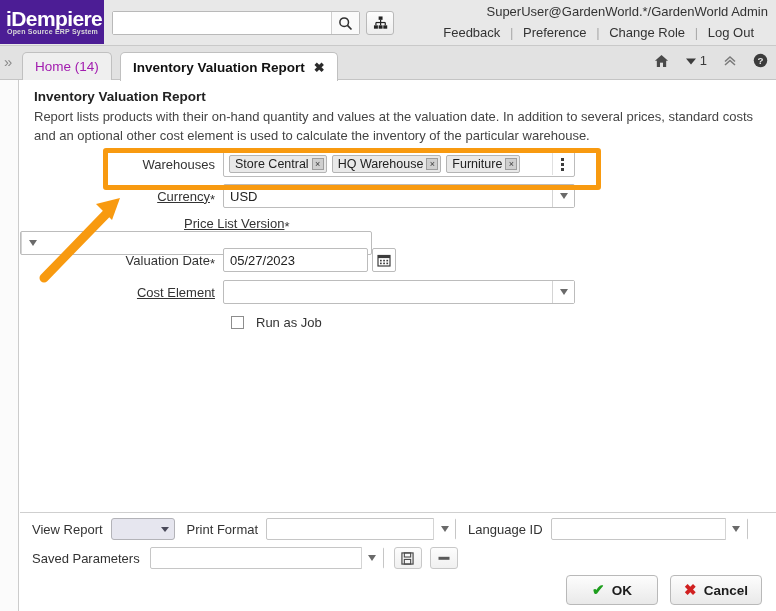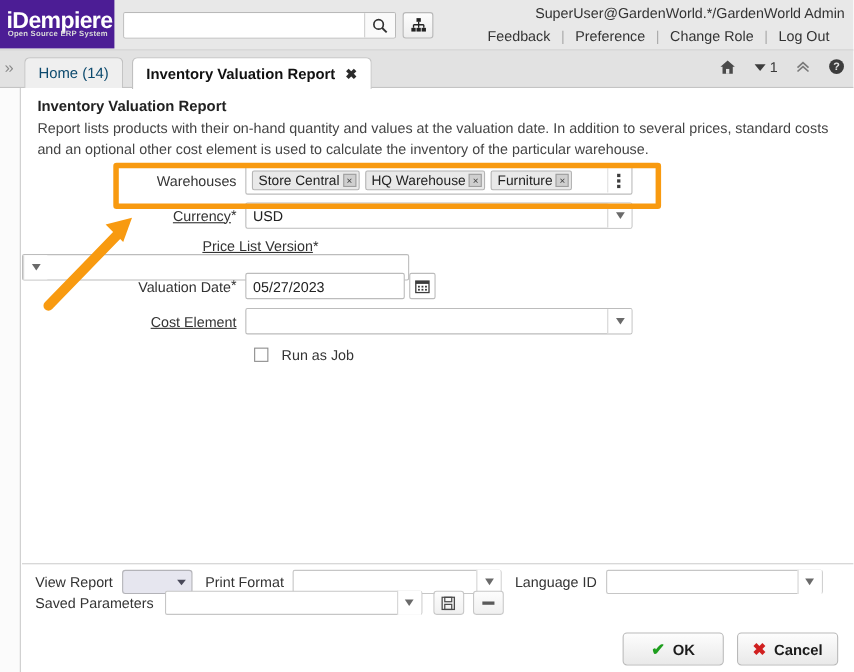--- a/index.html
+++ b/index.html
@@ -93,21 +93,21 @@
     border: 1px solid #c0c0c0; border-bottom: none;
     border-radius: 5px 5px 0 0;
     display: flex; align-items: center;
     padding: 0 12px;
     font-size: 13.5px;
     cursor: pointer;
   }
   .tab.inactive {
     left: 22px;
     background: #efefef;
-    color: #0c4a6e;
+    color: #a21caf;
   }
   .tab.active {
     left: 120px;
     background: #ffffff;
     color: #111111;
     font-weight: bold;
     height: 29px;
     z-index: 3;
   }
   .tab-close {
@@ -146,21 +146,21 @@
 
   
   .form { position: absolute; left: 0; top: 72px; width: 756px; }
   .row {
     position: absolute; left: 0; height: 24px;
     display: flex; align-items: center;
   }
   .lbl {
     width: 203px; text-align: right; padding-right: 8px;
     font-size: 13px; color: #333333;
-    display: flex; justify-content: flex-end; align-items: center;
+    display: flex; justify-content: flex-end; align-items: flex-end;
   }
   .lbl .txt { }
   .lbl.link .txt {
     text-decoration: underline; cursor: pointer;
   }
   .req { color: #333333; font-size: 13px; line-height: 8px; }
 
   .field {
     height: 24px; background: #ffffff;
     border: 1px solid #bcbcbc; border-radius: 2px;
@@ -505,21 +505,21 @@
       </span>
       <span class="b-label" style="margin-left:12px;">Language ID</span>
       <span class="flat-field" style="width:197px; margin-left:8px;">
         <span class="val"></span>
         <span class="dropbtn">
             <span class="caret"></span>
           </span>
       </span>
     </div>
 
-    <div class="b-row" style="left:12px; top:24px;">
+    <div class="b-row" style="left:12px; top:34px;">
       <span class="b-label">Saved Parameters</span>
       <span class="flat-field" style="width:234px; margin-left:10px;">
         <span class="val"></span>
         <span class="dropbtn">
             <span class="caret"></span>
           </span>
       </span>
       <span class="icon-btn" style="margin-left:10px;">
         <svg width="13" height="13" viewBox="0 0 14 14">
           <rect x="1" y="1" width="12" height="12" fill="none" stroke="#4a4a4a" stroke-width="1.3"></rect>

